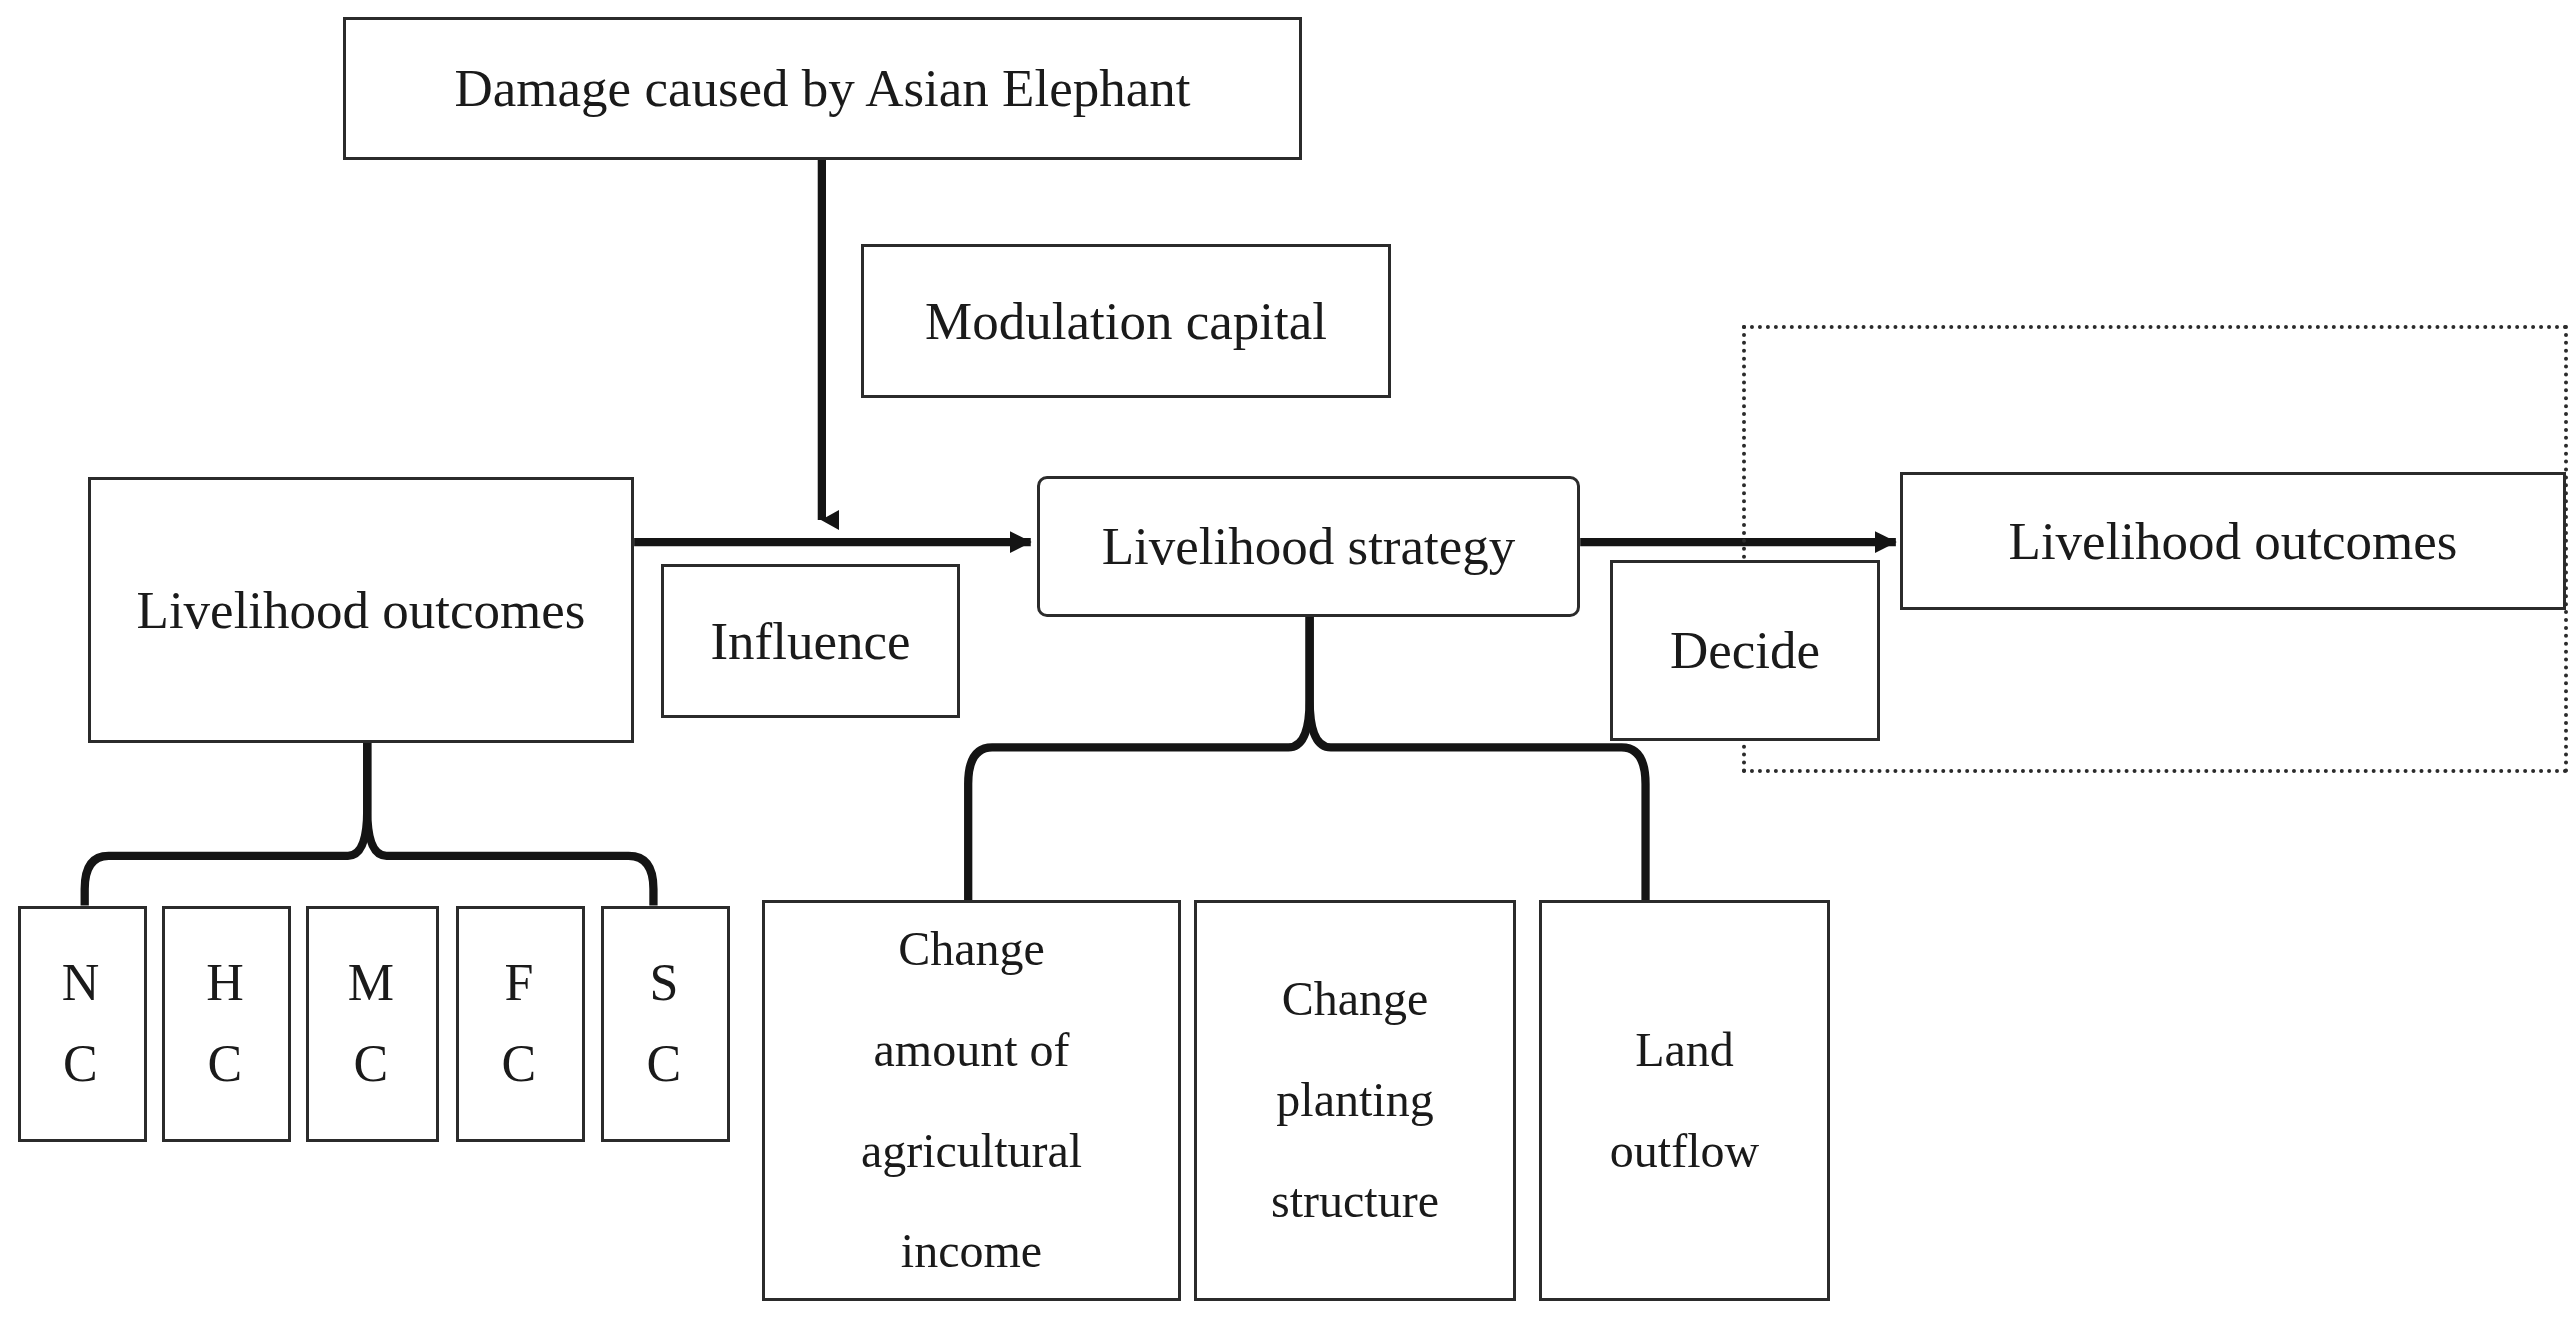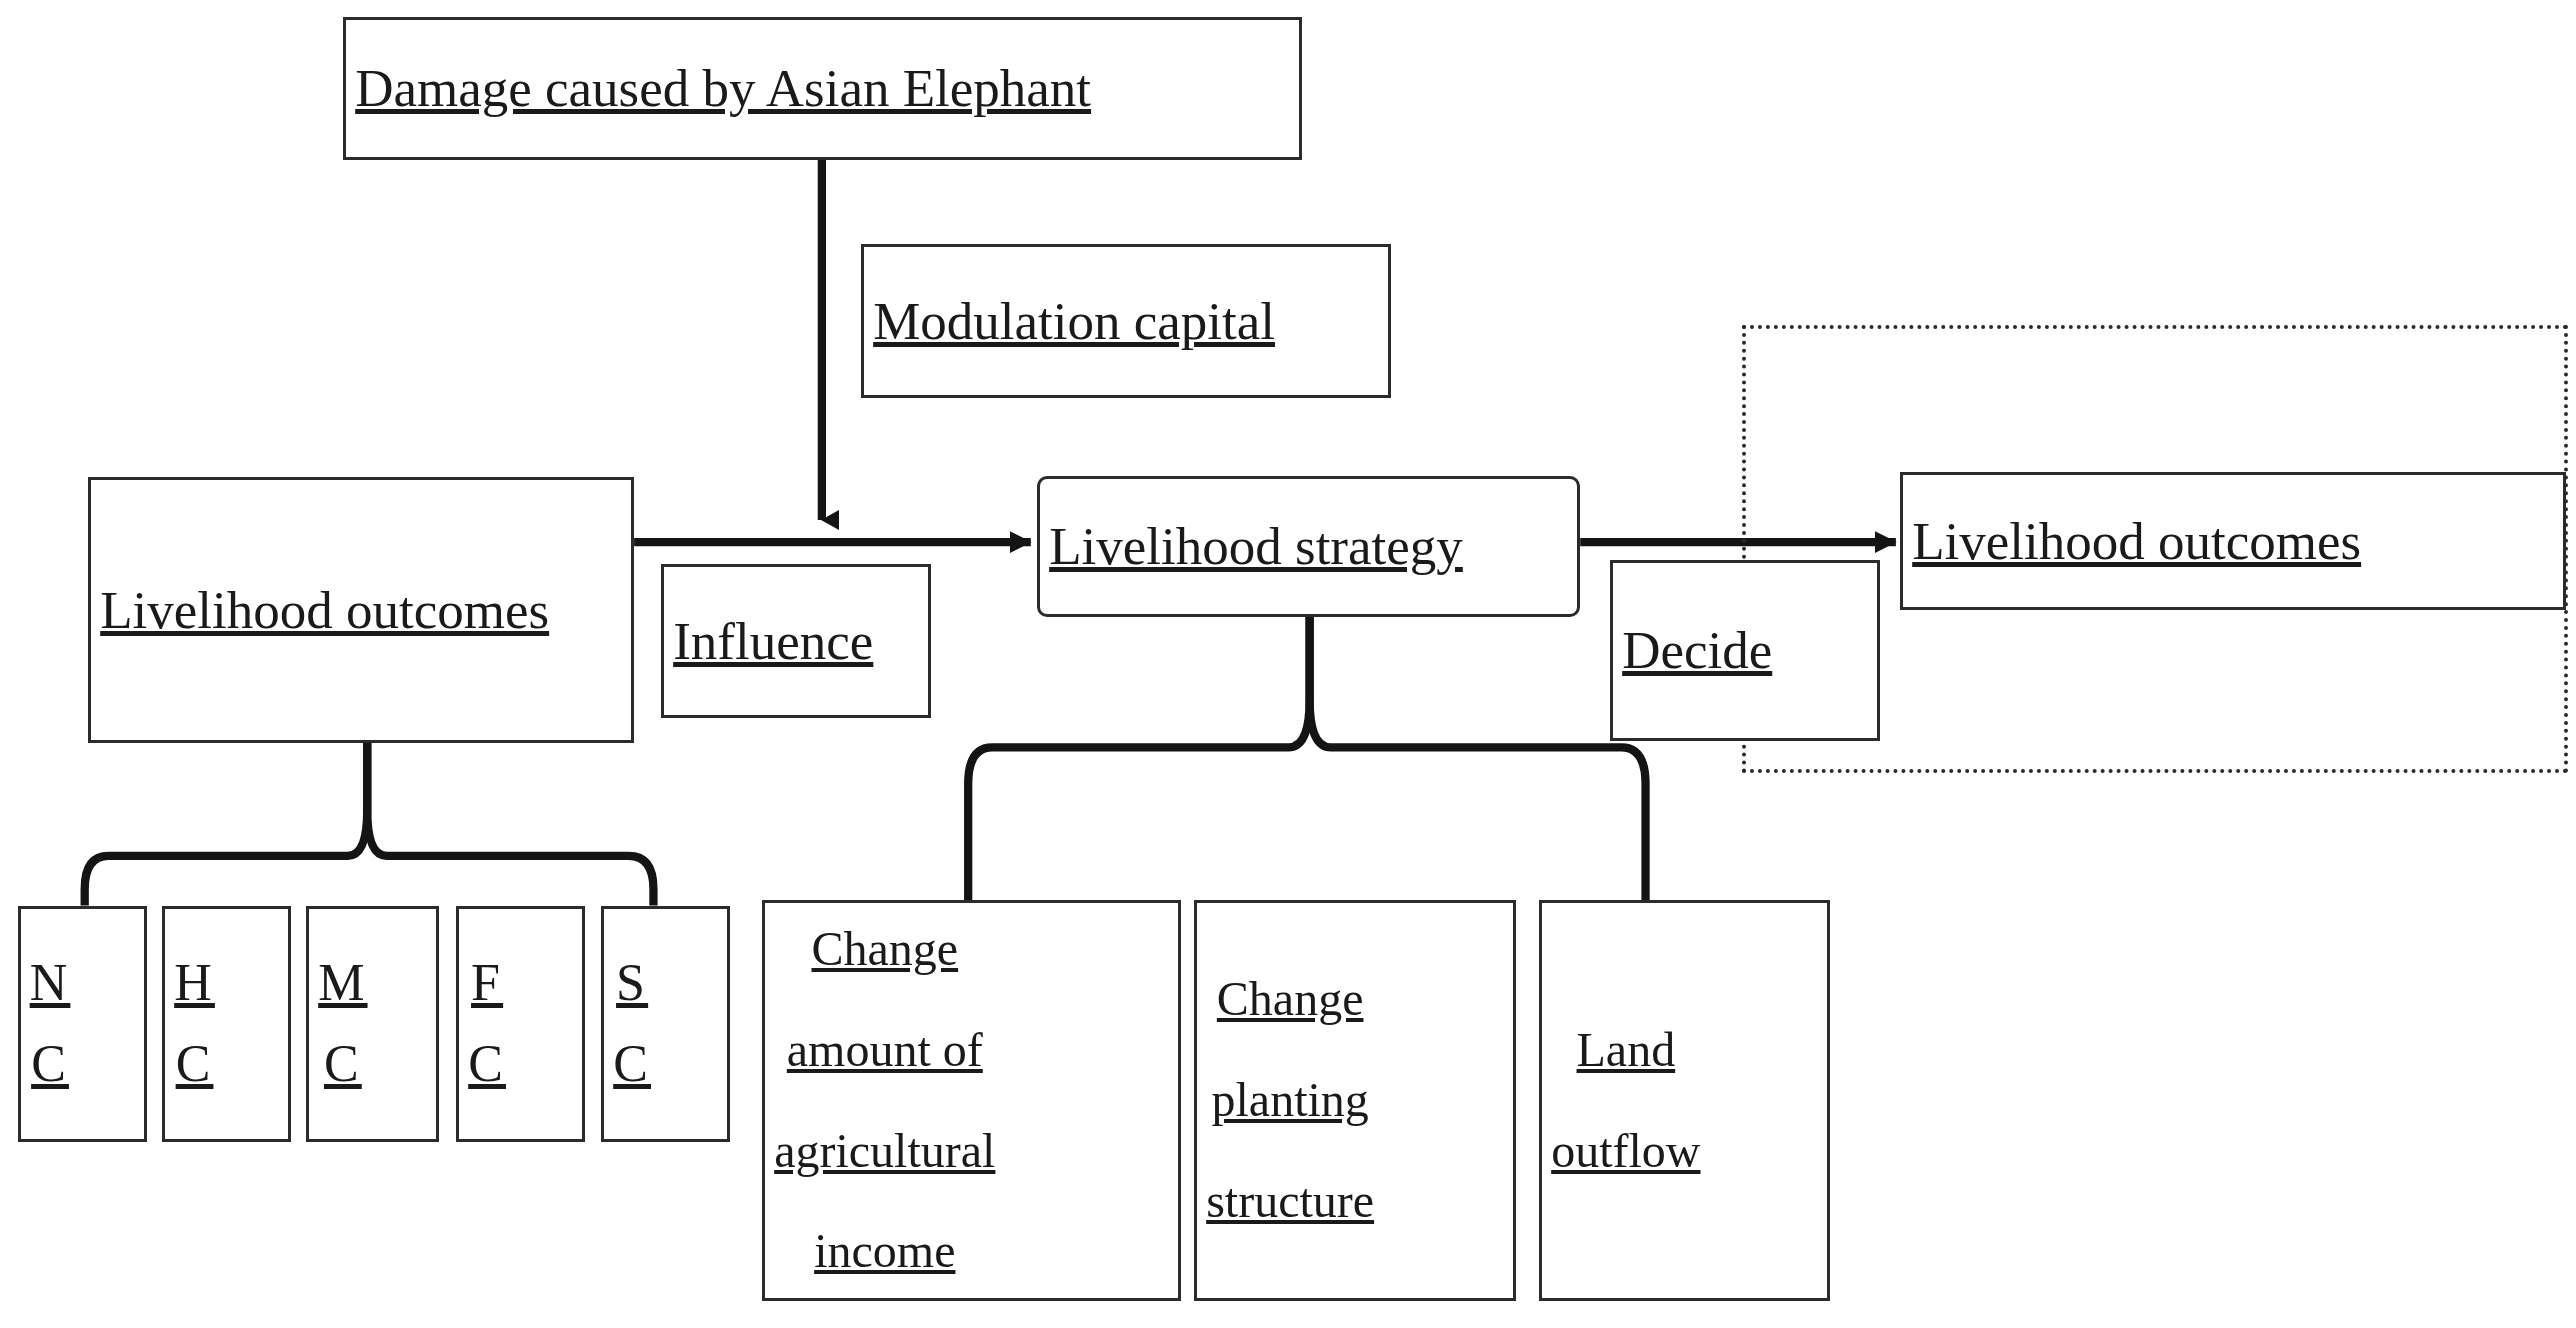--- a/index.html
+++ b/index.html
@@ -25,24 +25,24 @@
     height: 1328px;
     pointer-events: none;
   }
   .node {
     position: absolute;
     box-sizing: border-box;
     border: 3.7px solid #2b2b2b;
     background: #ffffff;
     display: flex;
     align-items: center;
+    justify-content: center;
     text-align: center;
     line-height: 1.55;
     z-index: 5;
-    text-decoration: underline;
   }
   .node-label {
     display: block;
     padding: 0 9.2px;
     white-space: pre-line;
   }
   .big-label  { font-size: 53px; }
   .cap-label  { font-size: 52px; letter-spacing: 0.06em; }
   .tall-label { font-size: 48px; line-height: 2.1; }
   .dotted-group {
@@ -98,21 +98,21 @@
   </div>
 
   <div class="node" style="left:861px; top:244px; width:530px; height:154px;">
     <span class="node-label big-label">Modulation capital</span>
   </div>
 
   <div class="node" style="left:88px; top:477px; width:546px; height:266px;">
     <span class="node-label big-label">Livelihood outcomes</span>
   </div>
 
-  <div class="node" style="left:661px; top:564px; width:270px; height:154px;">
+  <div class="node" style="left:661px; top:564px; width:299px; height:154px;">
     <span class="node-label big-label">Influence</span>
   </div>
 
   <div class="node" style="left:1037px; top:476px; width:543px; height:141px;border-radius:10px;">
     <span class="node-label big-label">Livelihood strategy</span>
   </div>
 
   <div class="node" style="left:1610px; top:560px; width:270px; height:181px;">
     <span class="node-label big-label">Decide</span>
   </div>

